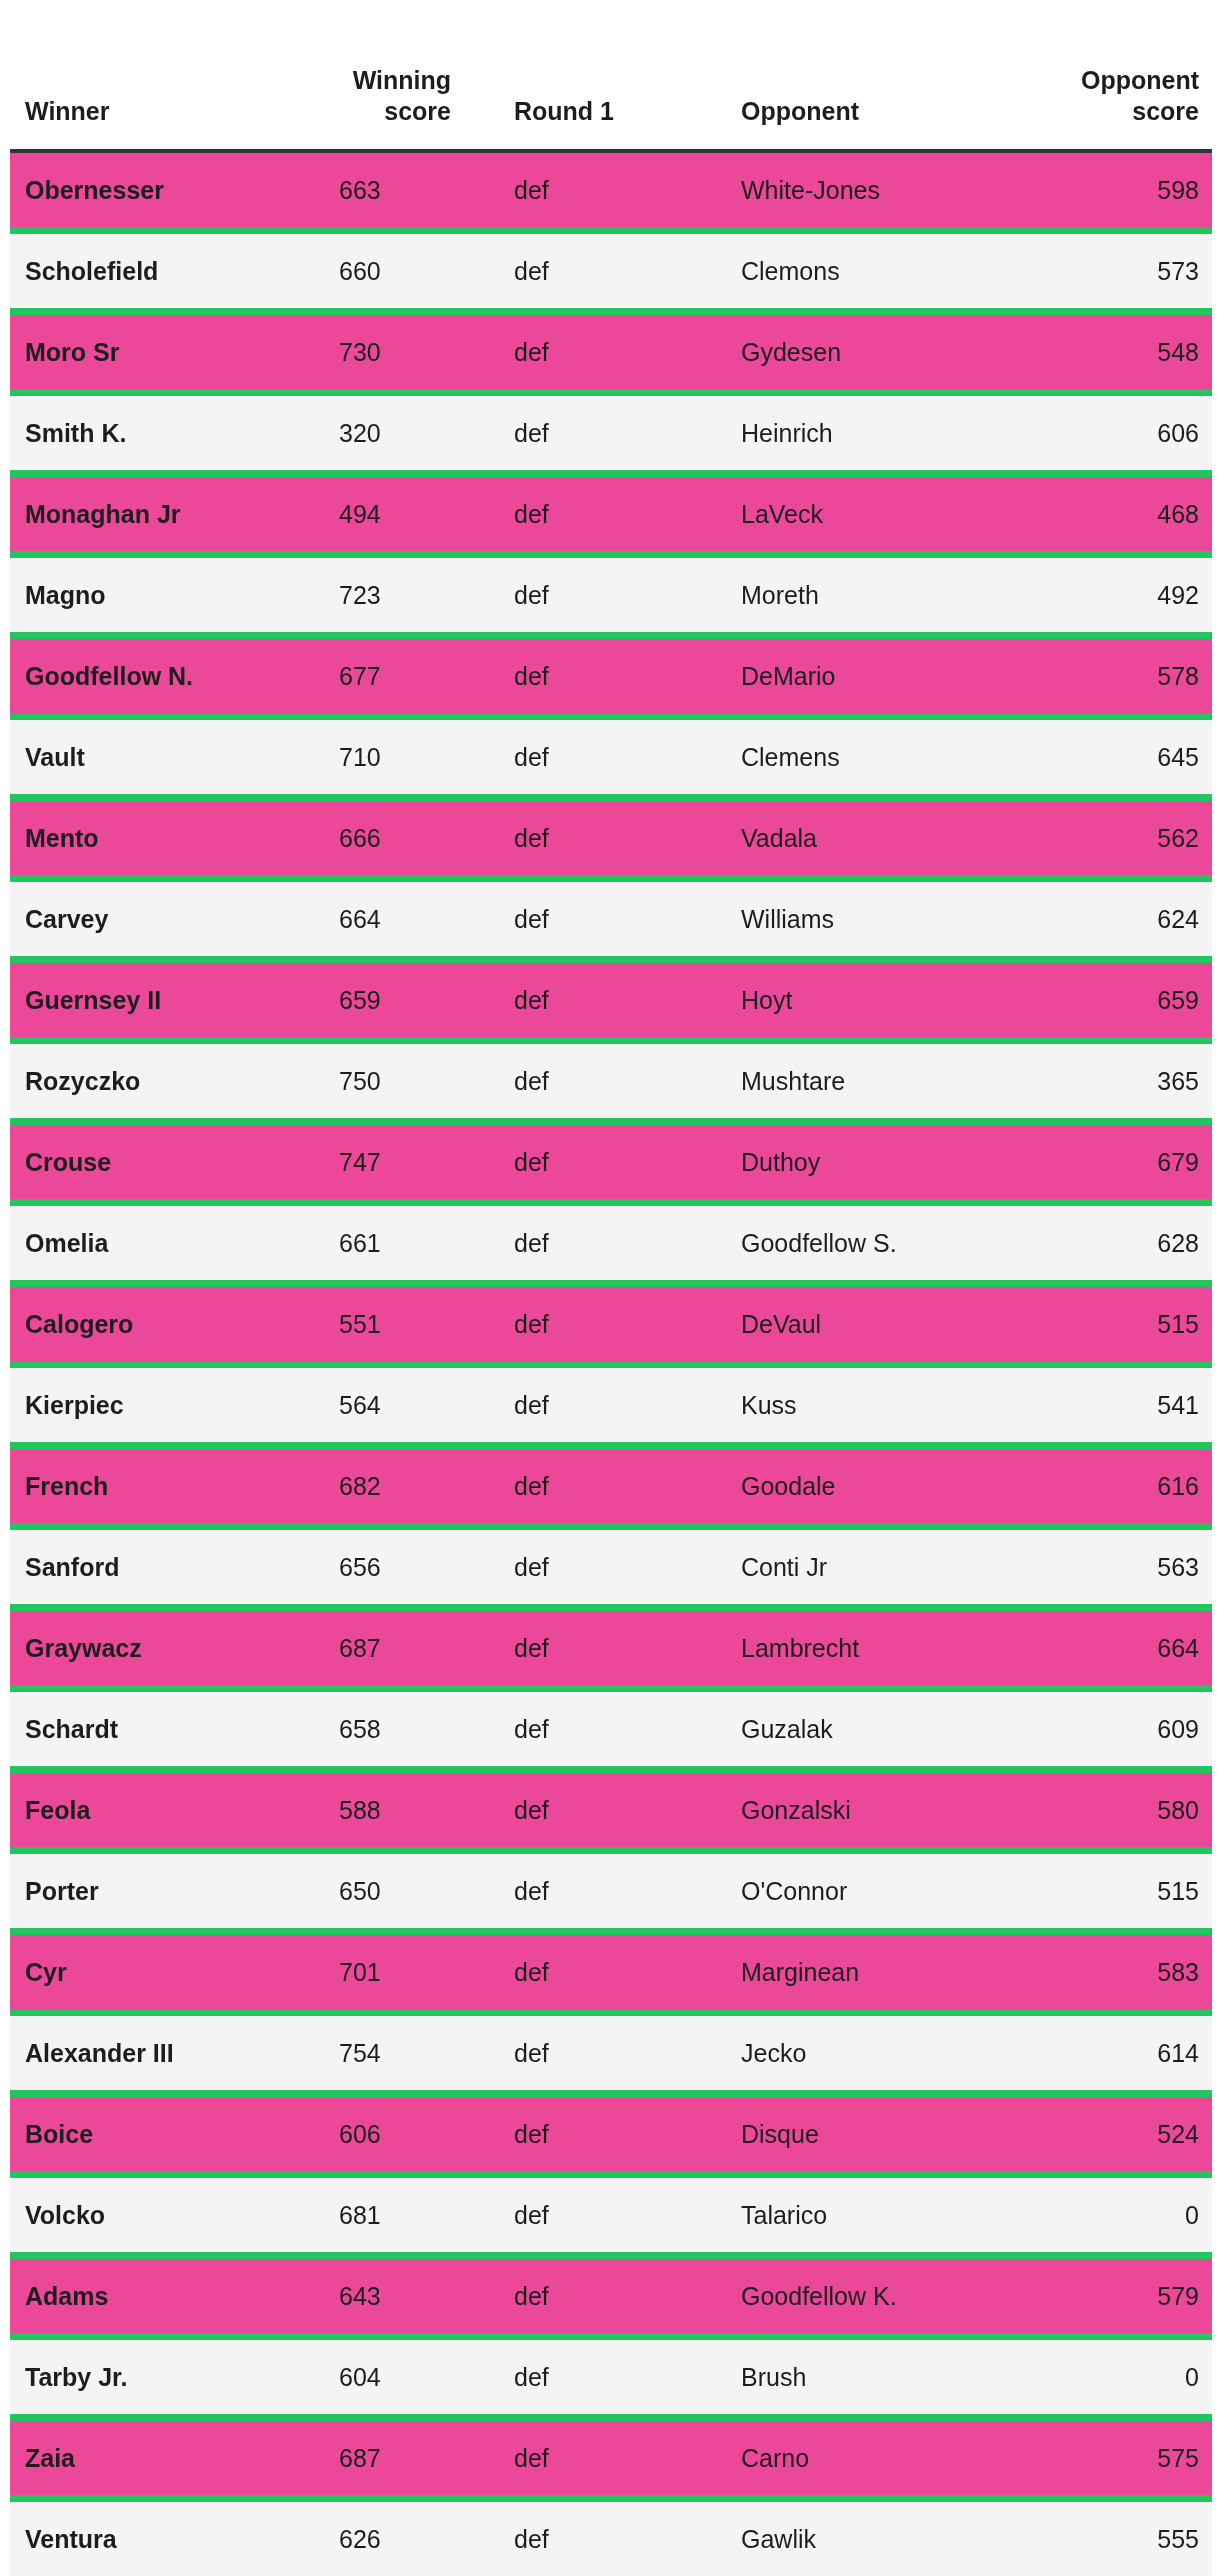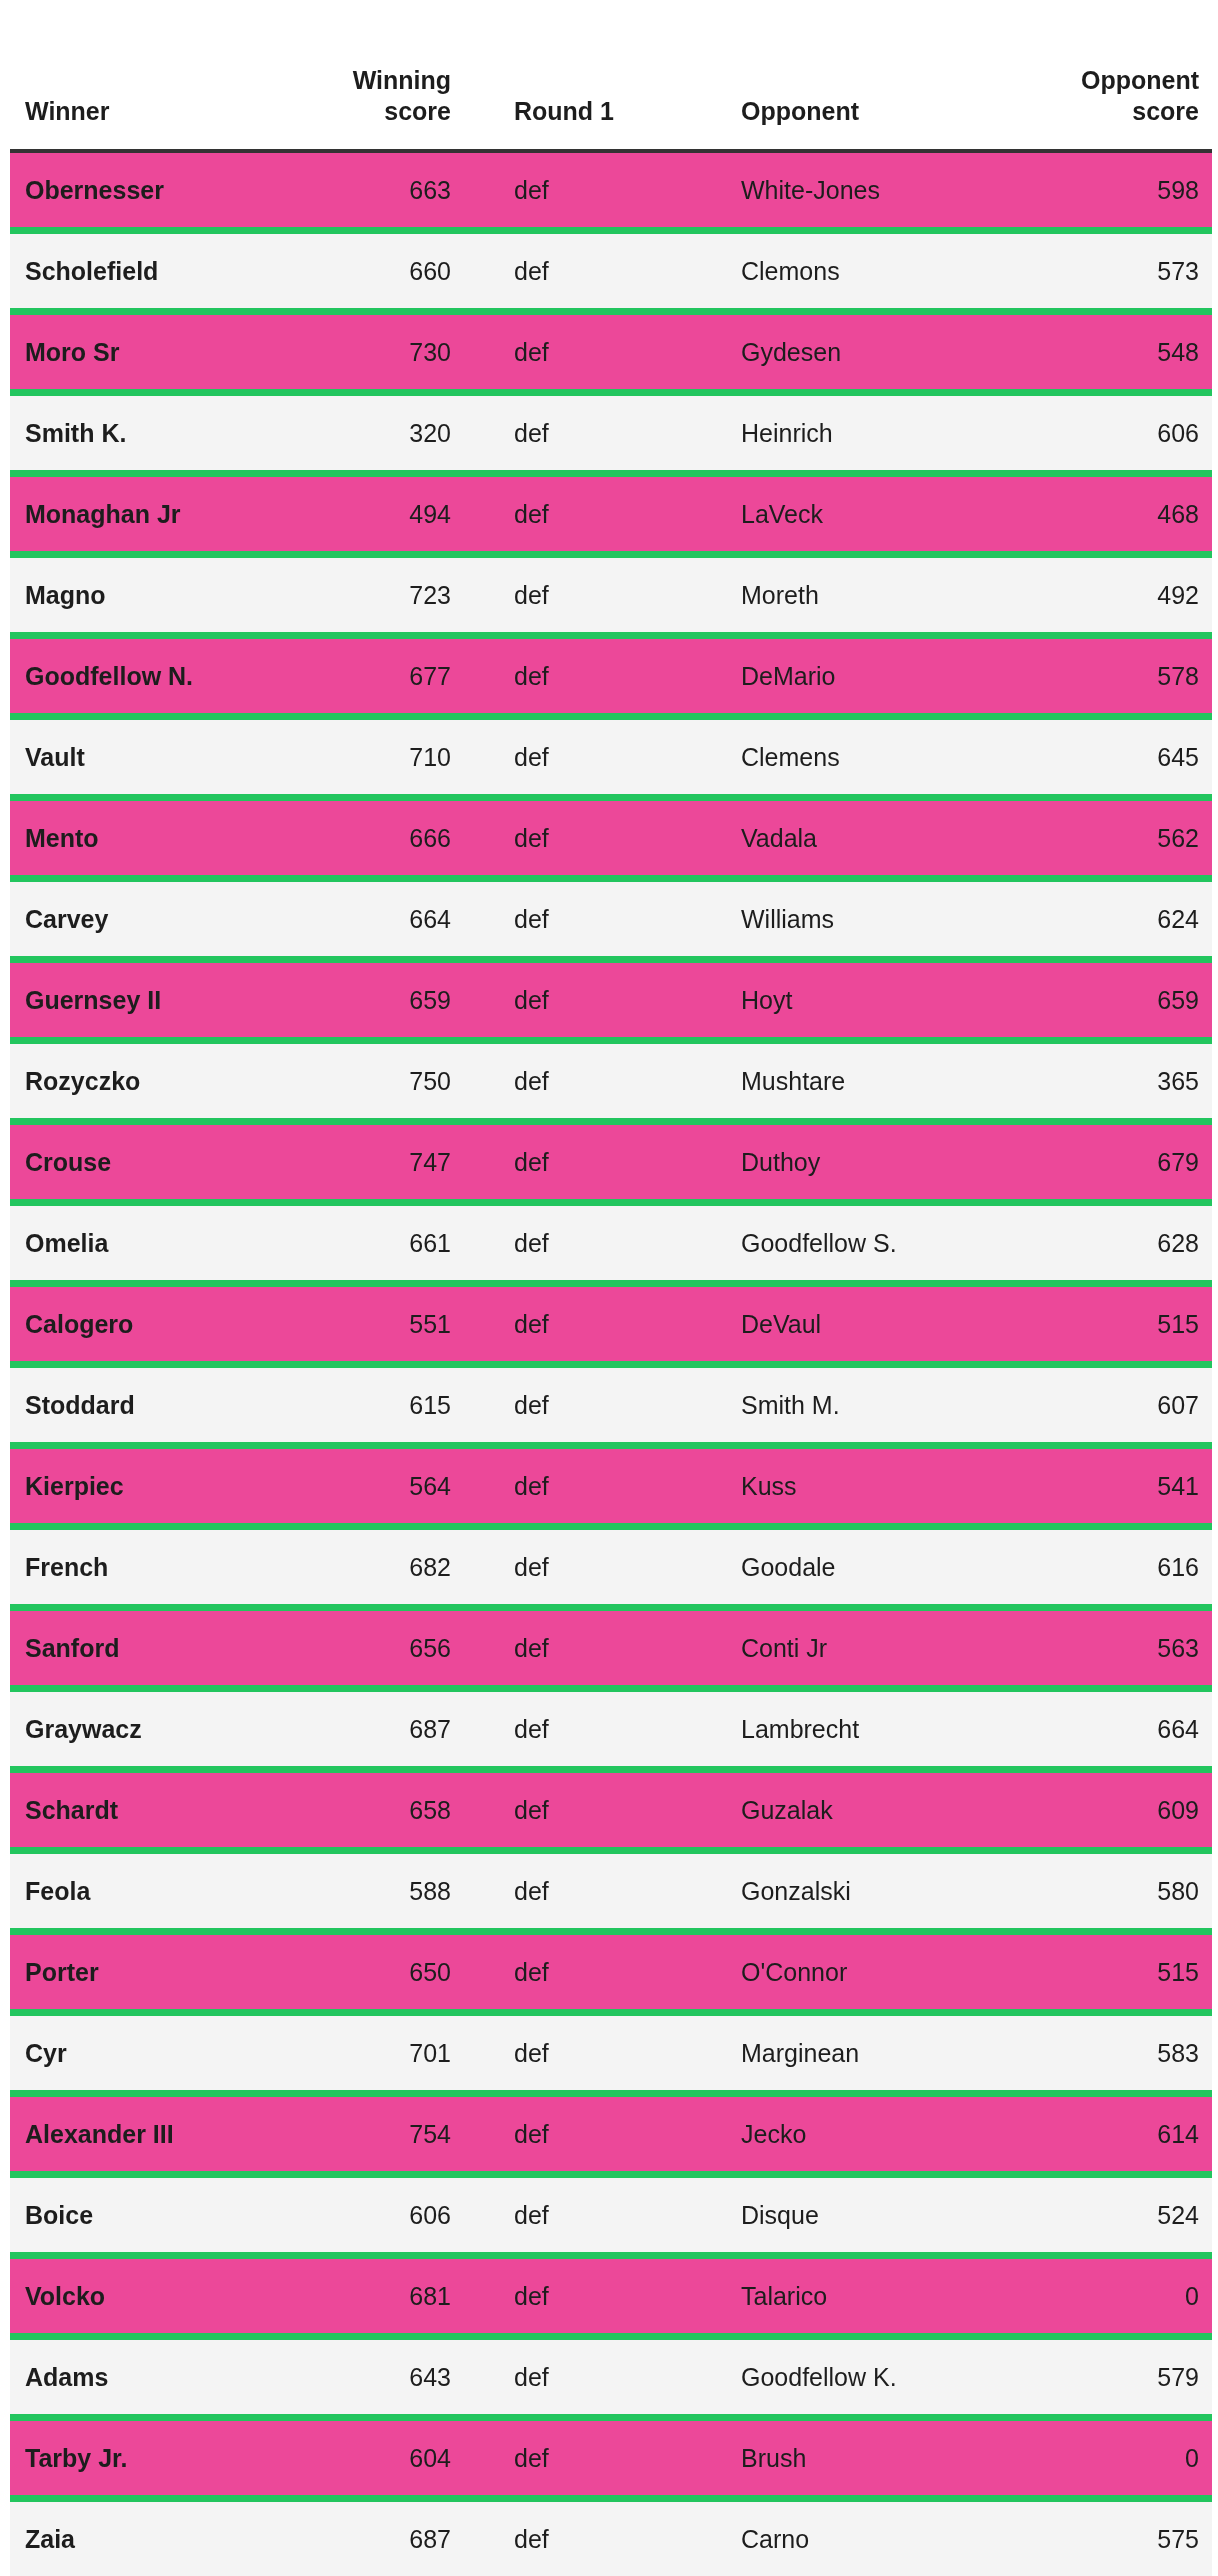--- a/index.html
+++ b/index.html
@@ -47,21 +47,21 @@
   tbody td {
     height: 74px;
     vertical-align: middle;
     padding: 0;
   }
   tbody tr { background: #ec4899; }
   tbody tr:nth-child(even) { background: #f4f4f4; }
   tbody tr + tr { border-top: 7px solid #22c55e; }
 
   td.col-winner   { font-weight: bold; padding-left: 15px; }
-  td.col-wscore   { text-align: right; }
+  td.col-wscore   { }
   td.col-round    { padding-left: 63px; }
   td.col-oscore   { text-align: right; padding-right: 13px; }
 </style>
 </head>
 <body>
 
 <table class="results">
   <colgroup>
     <col class="c-winner">
     <col class="c-wscore">
@@ -188,27 +188,20 @@
         <td class="col-oscore">628</td>
       </tr>
       <tr>
         <td class="col-winner">Calogero</td>
         <td class="col-wscore">551</td>
         <td class="col-round">def</td>
         <td class="col-opponent">DeVaul</td>
         <td class="col-oscore">515</td>
       </tr>
       <tr>
-        <td class="col-winner">Stoddard</td>
-        <td class="col-wscore">615</td>
-        <td class="col-round">def</td>
-        <td class="col-opponent">Smith M.</td>
-        <td class="col-oscore">607</td>
-      </tr>
-      <tr>
         <td class="col-winner">Kierpiec</td>
         <td class="col-wscore">564</td>
         <td class="col-round">def</td>
         <td class="col-opponent">Kuss</td>
         <td class="col-oscore">541</td>
       </tr>
       <tr>
         <td class="col-winner">French</td>
         <td class="col-wscore">682</td>
         <td class="col-round">def</td>

